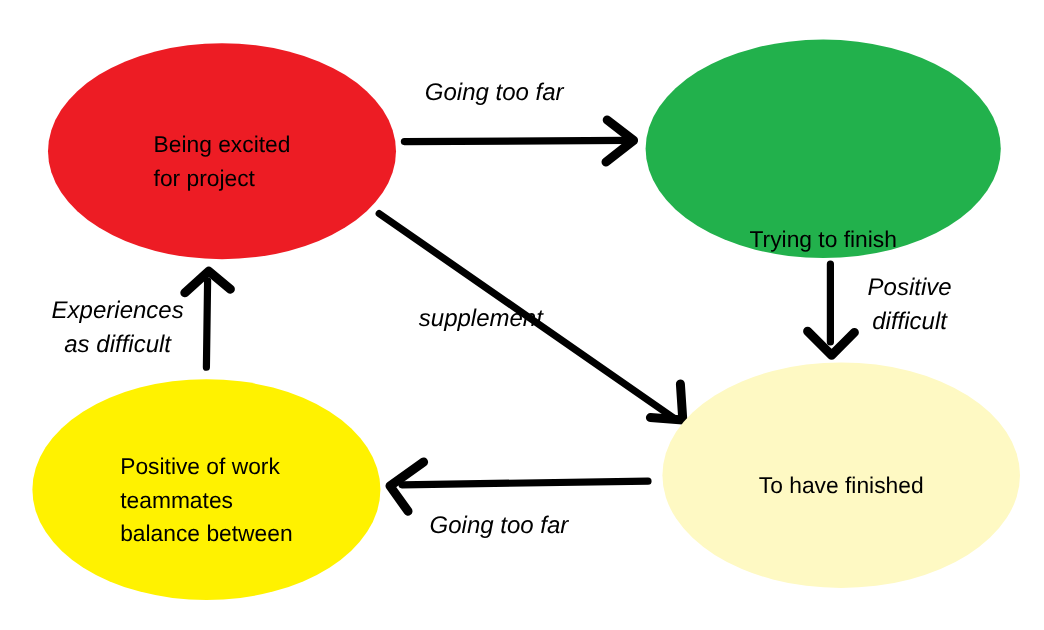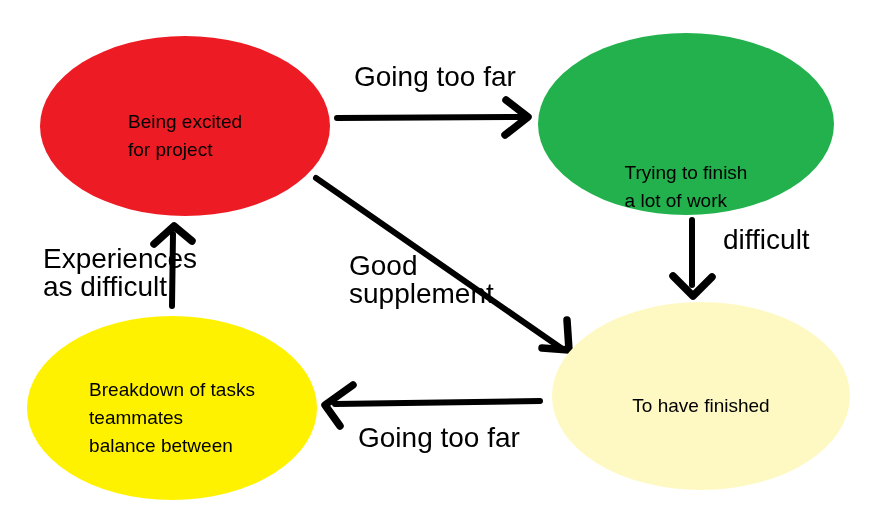--- a/index.html
+++ b/index.html
@@ -40,24 +40,26 @@
     font-size: 19px;
     line-height: 28px;
     color: #000000;
     text-align: left;
     white-space: nowrap;
     margin-top: 20px;
   }
   .node-label span { display: block; }
   .edge-label {
     position: absolute;
-    font-size: 28px;
+    font-size: 20px;
     line-height: 28px;
+    font-style: italic;
     color: #000000;
     white-space: nowrap;
+    text-align: center;
   }
   .edge-label span { display: block; }
   .node-red    { left: 40px;  top: 36px;  width: 290px; height: 180px; }
   .node-green  { left: 538px; top: 33px;  width: 296px; height: 182px; }
   .node-blue   { left: 552px; top: 302px; width: 298px; height: 188px; }
   .node-yellow { left: 27px;  top: 316px; width: 290px; height: 184px; }
   .label-going-top        { left: 354px; top: 63px;  }
   .label-positive         { left: 723px; top: 226px; }
   .label-good-supplement  { left: 349px; top: 252px; }
   .label-going-bottom     { left: 358px; top: 424px; }
@@ -94,48 +96,47 @@
   <div class="node node-red" style="background-color: rgb(237, 28, 36);">
     <div class="node-label">
       <span>Being excited</span>
       <span>for project</span>
     </div>
   </div>
 
   <div class="node node-green" style="background-color: rgb(34, 177, 76); align-items: flex-end;">
     <div class="node-label">
       <span>Trying to finish</span>
-      <span>a lot of work</span>
     </div>
   </div>
 
   <div class="node node-blue" style="background-color: #fef9c3;">
     <div class="node-label">
       <span>To have finished</span>
     </div>
   </div>
 
   <div class="node node-yellow" style="background-color: rgb(255, 242, 0);">
     <div class="node-label">
-      <span>Breakdown of tasks</span>
+      <span>Positive of work</span>
       <span>teammates</span>
       <span>balance between</span>
     </div>
   </div>
 
   <div class="edge-label label-going-top">
     <span>Going too far</span>
   </div>
 
   <div class="edge-label label-positive">
+    <span>Positive</span>
     <span>difficult</span>
   </div>
 
   <div class="edge-label label-good-supplement">
-    <span>Good</span>
     <span>supplement</span>
   </div>
 
   <div class="edge-label label-going-bottom">
     <span>Going too far</span>
   </div>
 
   <div class="edge-label label-experiences">
     <span>Experiences</span>
     <span>as difficult</span>

